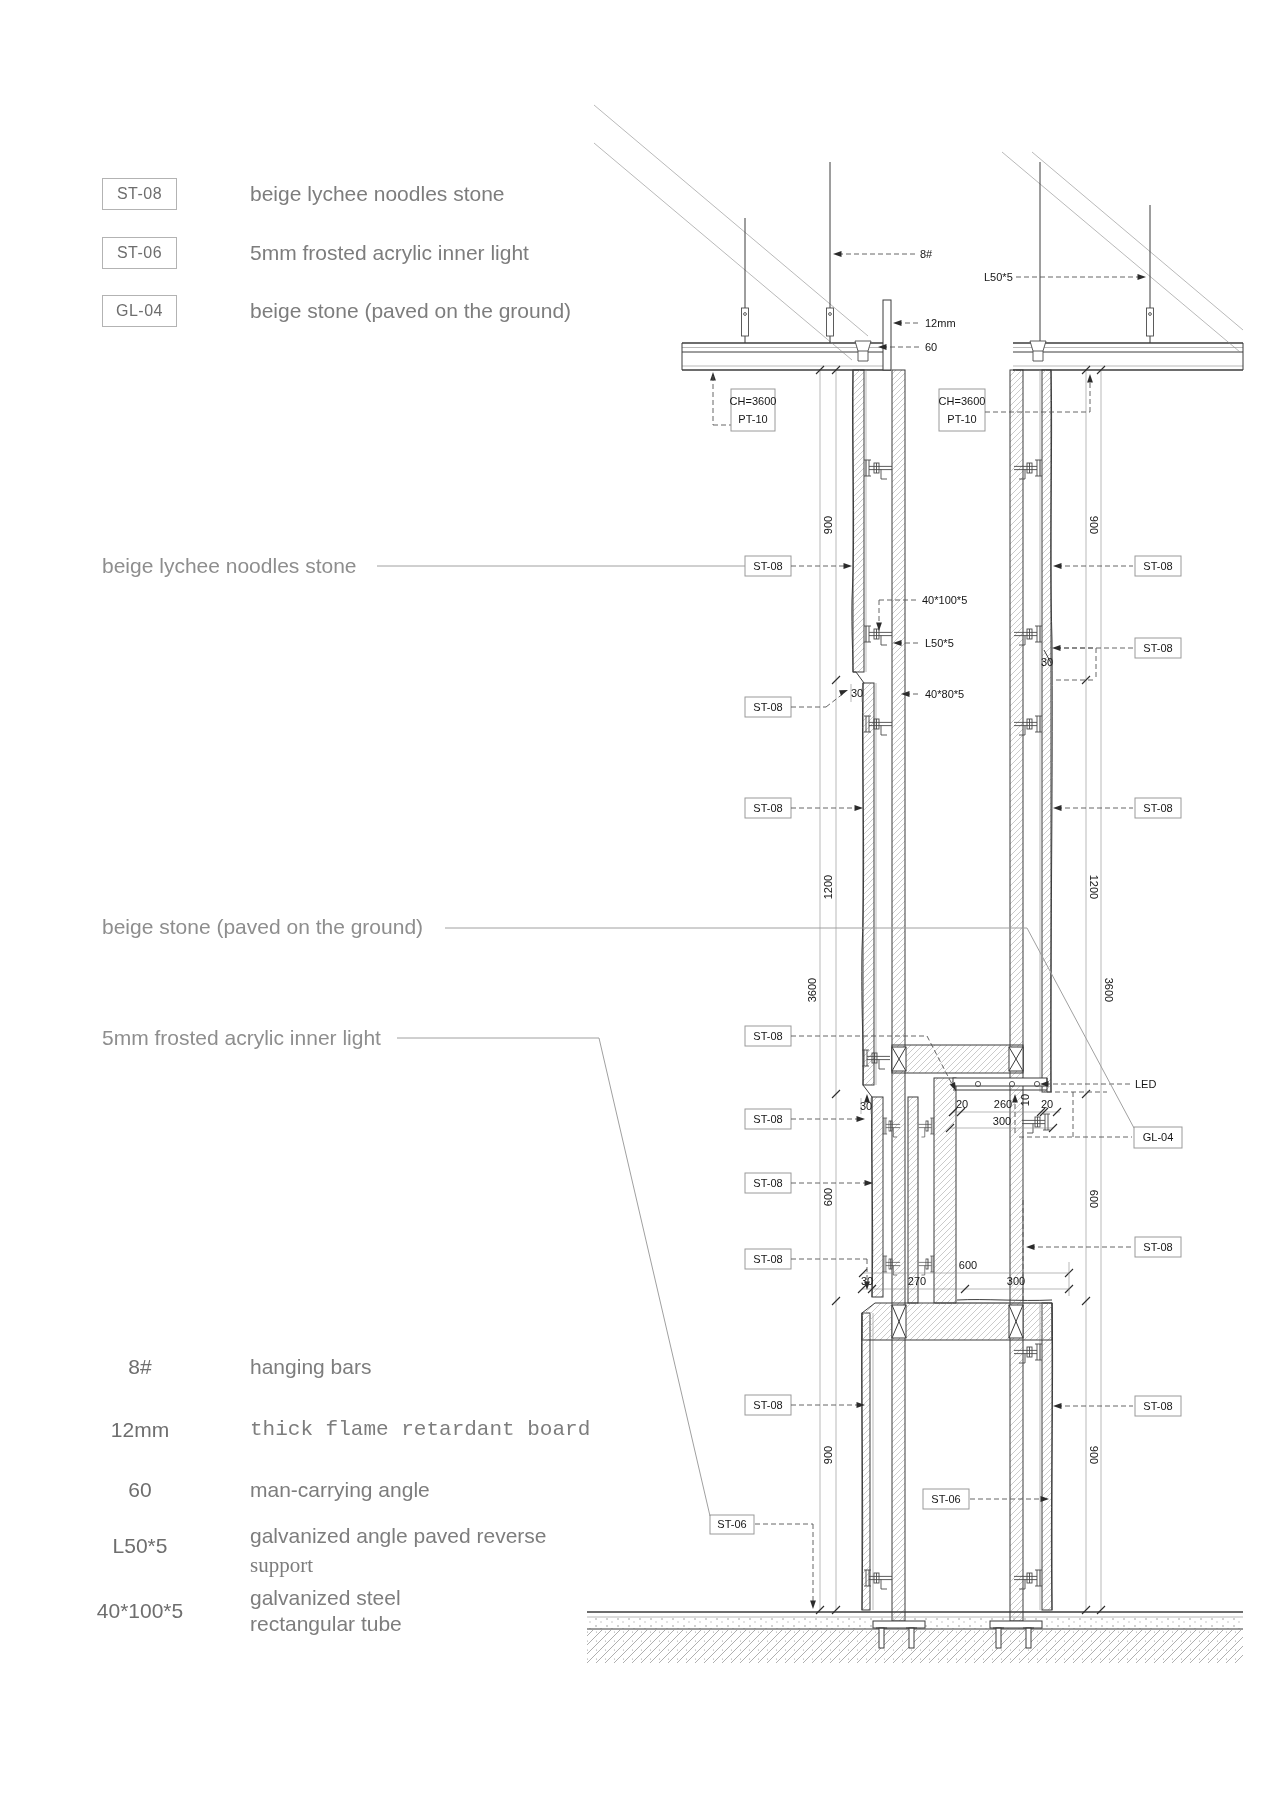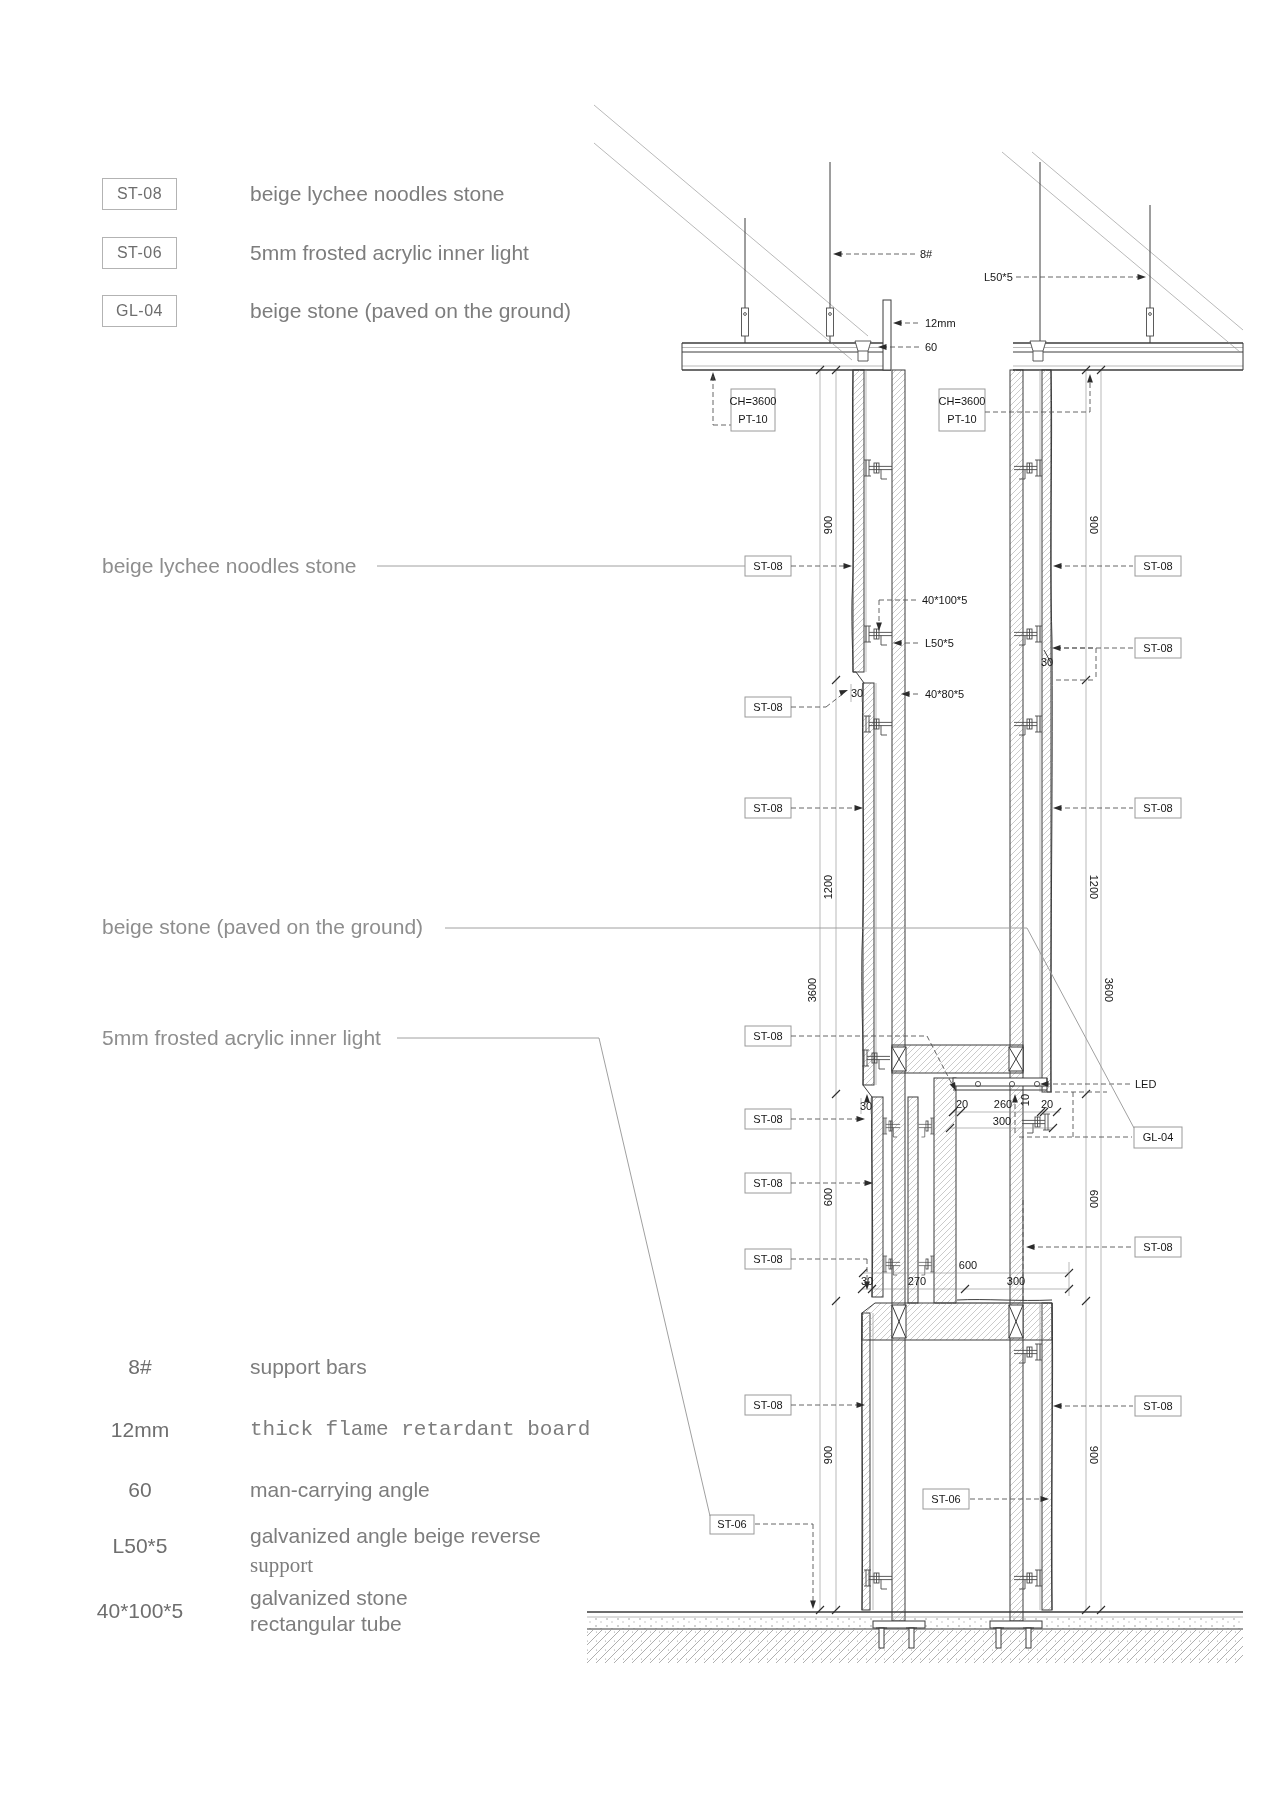--- a/index.html
+++ b/index.html
@@ -506,30 +506,30 @@
   <div class="code-box" style="left:102px;top:295px;">GL-04</div>
   <div class="desc" style="top:299px;">beige stone (paved on the ground)</div>
 </div>
 
 <div class="callout" style="top:554px;">beige lychee noodles stone</div>
 <div class="callout" style="top:915px;">beige stone (paved on the ground)</div>
 <div class="callout" style="top:1026px;">5mm frosted acrylic inner light</div>
 
 <div class="legend-row">
   <div class="code-plain" style="top:1355px;">8#</div>
-  <div class="desc" style="top:1355px;">support bars</div>
+  <div class="desc" style="top:1355px;">hanging bars</div>
 
   <div class="code-plain" style="top:1418px;">12mm</div>
   <div class="desc" style="top:1418px;font-family:Liberation Mono, monospace;">thick flame retardant board</div>
 
   <div class="code-plain" style="top:1478px;">60</div>
   <div class="desc" style="top:1478px;">man-carrying angle</div>
 
   <div class="code-plain" style="top:1534px;">L50*5</div>
-  <div class="desc" style="top:1524px;">galvanized angle beige reverse</div>
+  <div class="desc" style="top:1524px;">galvanized angle paved reverse</div>
   <div class="desc" style="top:1553px;font-family:Liberation Serif, serif;">support</div>
 
   <div class="code-plain" style="top:1599px;">40*100*5</div>
-  <div class="desc" style="top:1586px;">galvanized stone</div>
+  <div class="desc" style="top:1586px;">galvanized steel</div>
   <div class="desc" style="top:1612px;text-align:right;">rectangular tube</div>
 </div>
 
 </div>
 
 </body></html>

